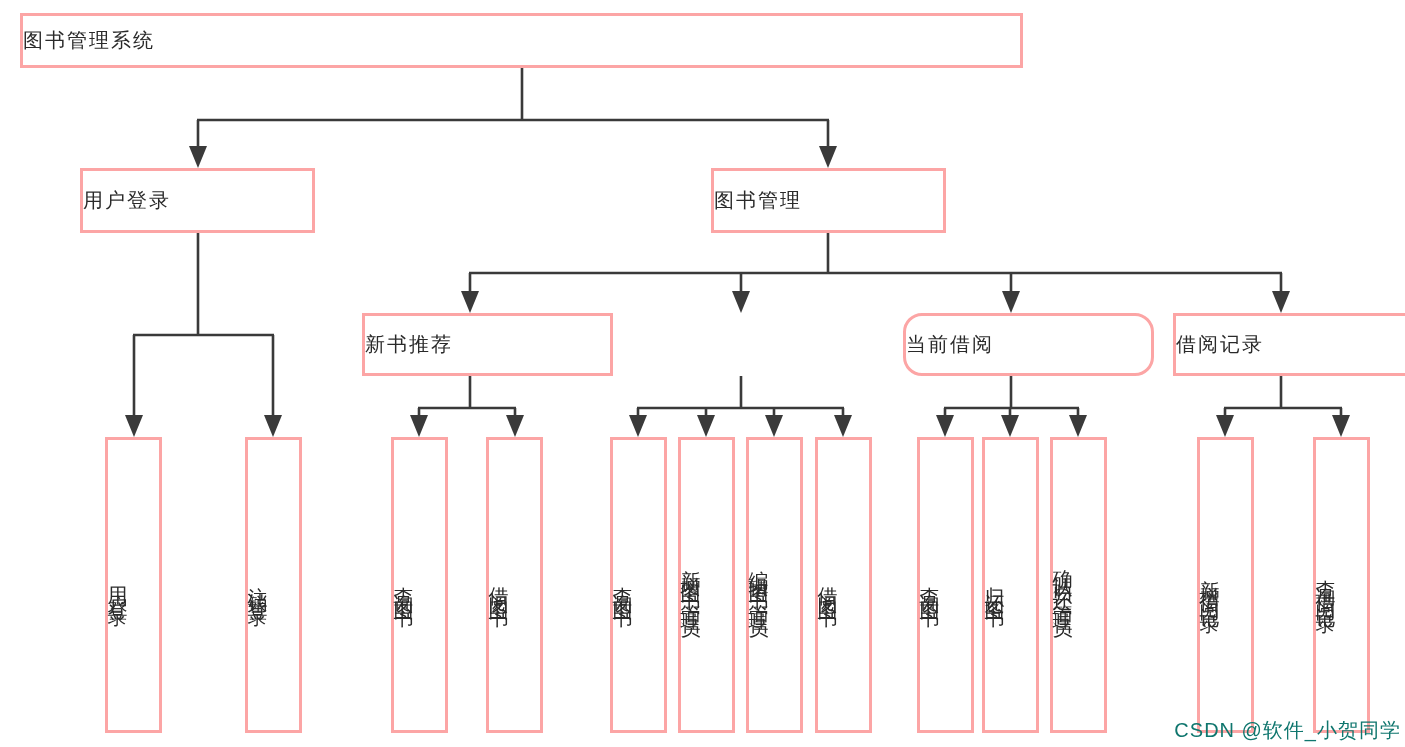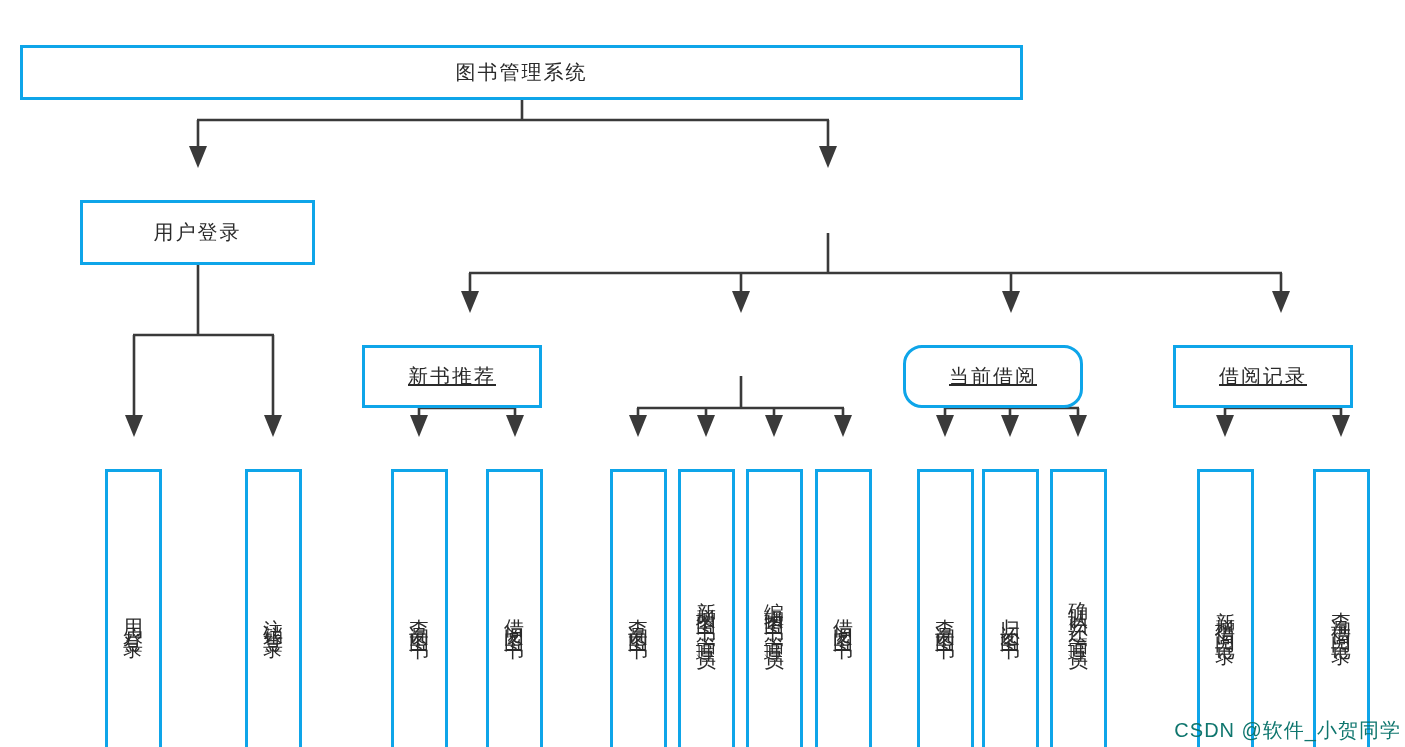--- a/index.html
+++ b/index.html
@@ -16,27 +16,26 @@
 
   .connectors {
     position: absolute;
     left: 0; top: 0;
     width: 1405px; height: 747px;
     pointer-events: none;
   }
 
   .box {
     position: absolute;
-    border: 3px solid #0ea5e9;
+    border: 3px solid #fca5a5;
     background: #ffffff;
     display: flex;
     align-items: center;
-    justify-content: center;
+    justify-content: flex-start;
     color: #2a2a2a;
-    margin-top: 32px;
   }
 
   .h-label {
     font-size: 20px;
     letter-spacing: 2px;
     white-space: nowrap;
   }
 
   .v-box .v-label {
     writing-mode: vertical-rl;
@@ -45,21 +44,21 @@
     letter-spacing: 7px;
     line-height: 1.0;
   }
 
   
   .root-box   { left: 20px;  top: 13px;  width: 1003px; height: 55px; }
   
   .n-user     { left: 80px;  top: 168px; width: 235px; height: 65px; }
   .n-mgmt     { left: 711px; top: 168px; width: 235px; height: 65px; }
   
-  .lvl2       { top: 313px; width: 180px; height: 63px; text-decoration: underline; }
+  .lvl2       { top: 313px; width: 251px; height: 63px; }
   .n-new      { left: 362px; }
   .n-borrow   { left: 633px; }
   .n-current  { left: 903px; border-radius: 19px; }
   .n-records  { left: 1173px; }
   
   .leaf       { top: 437px; width: 57px; height: 296px; }
   .lf-a1 { left: 105px; }  .lf-a2 { left: 245px; }
   .lf-b1 { left: 391px; }  .lf-b2 { left: 486px; }
   .lf-c1 { left: 610px; }  .lf-c2 { left: 678px; }
   .lf-c3 { left: 746px; }  .lf-c4 { left: 815px; }
@@ -116,20 +115,23 @@
     </g>
   </svg>
 
   <div class="box root-box">
     <span class="h-label">图书管理系统</span>
   </div>
 
   <div class="box n-user">
     <span class="h-label">用户登录</span>
   </div>
+  <div class="box n-mgmt">
+    <span class="h-label">图书管理</span>
+  </div>
 
   <div class="box lvl2 n-new">
     <span class="h-label">新书推荐</span>
   </div>
   <div class="box lvl2 n-current">
     <span class="h-label">当前借阅</span>
   </div>
   <div class="box lvl2 n-records">
     <span class="h-label">借阅记录</span>
   </div>

